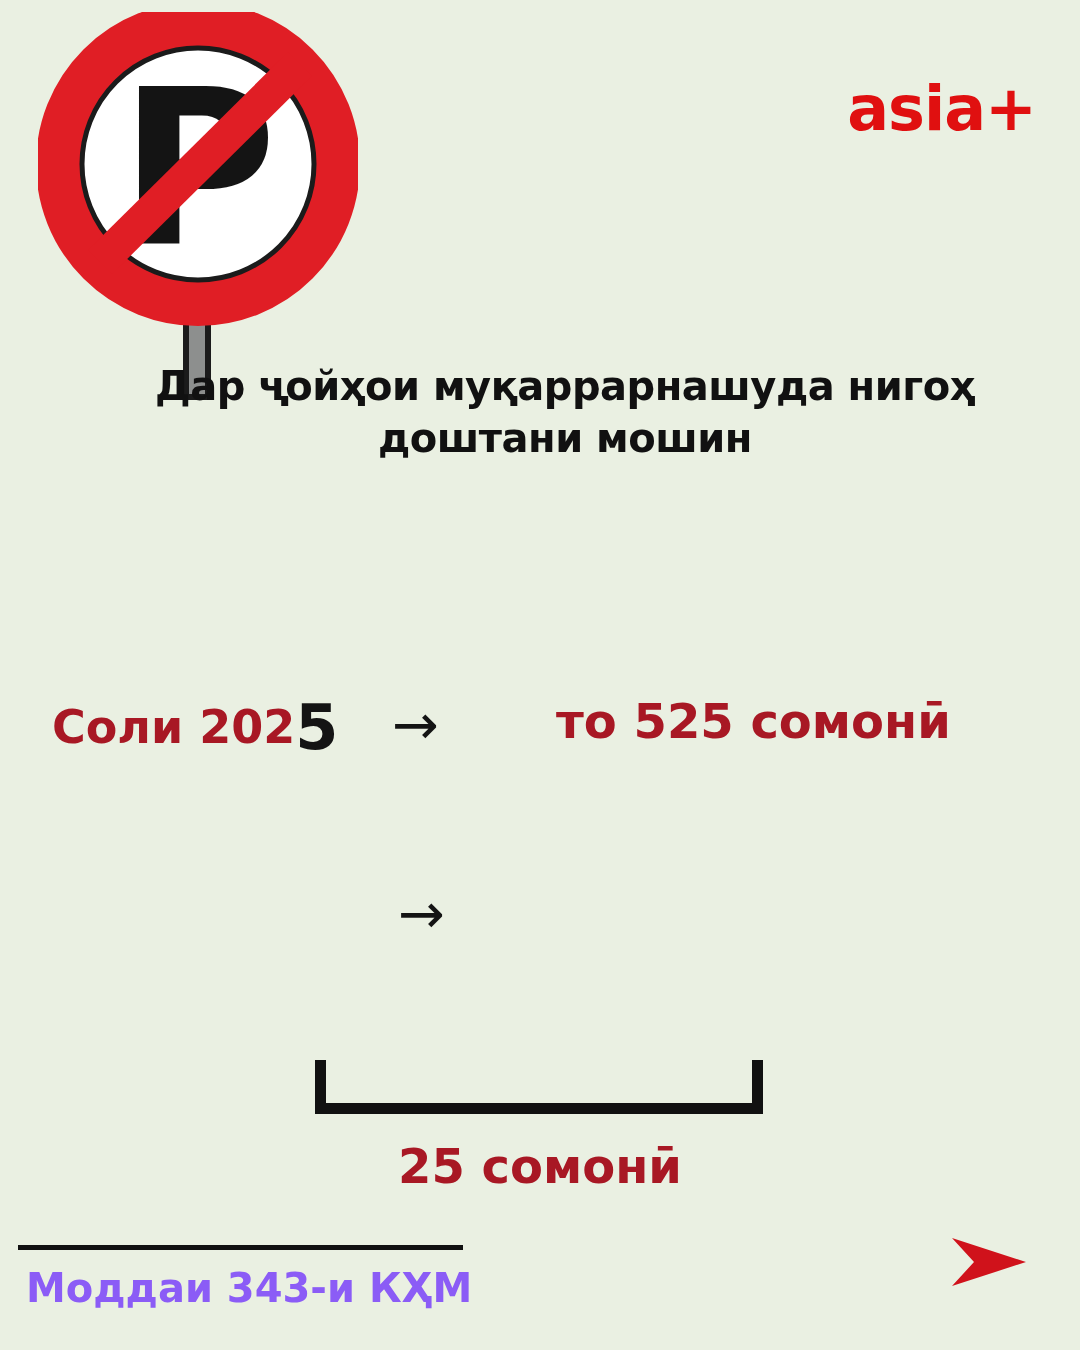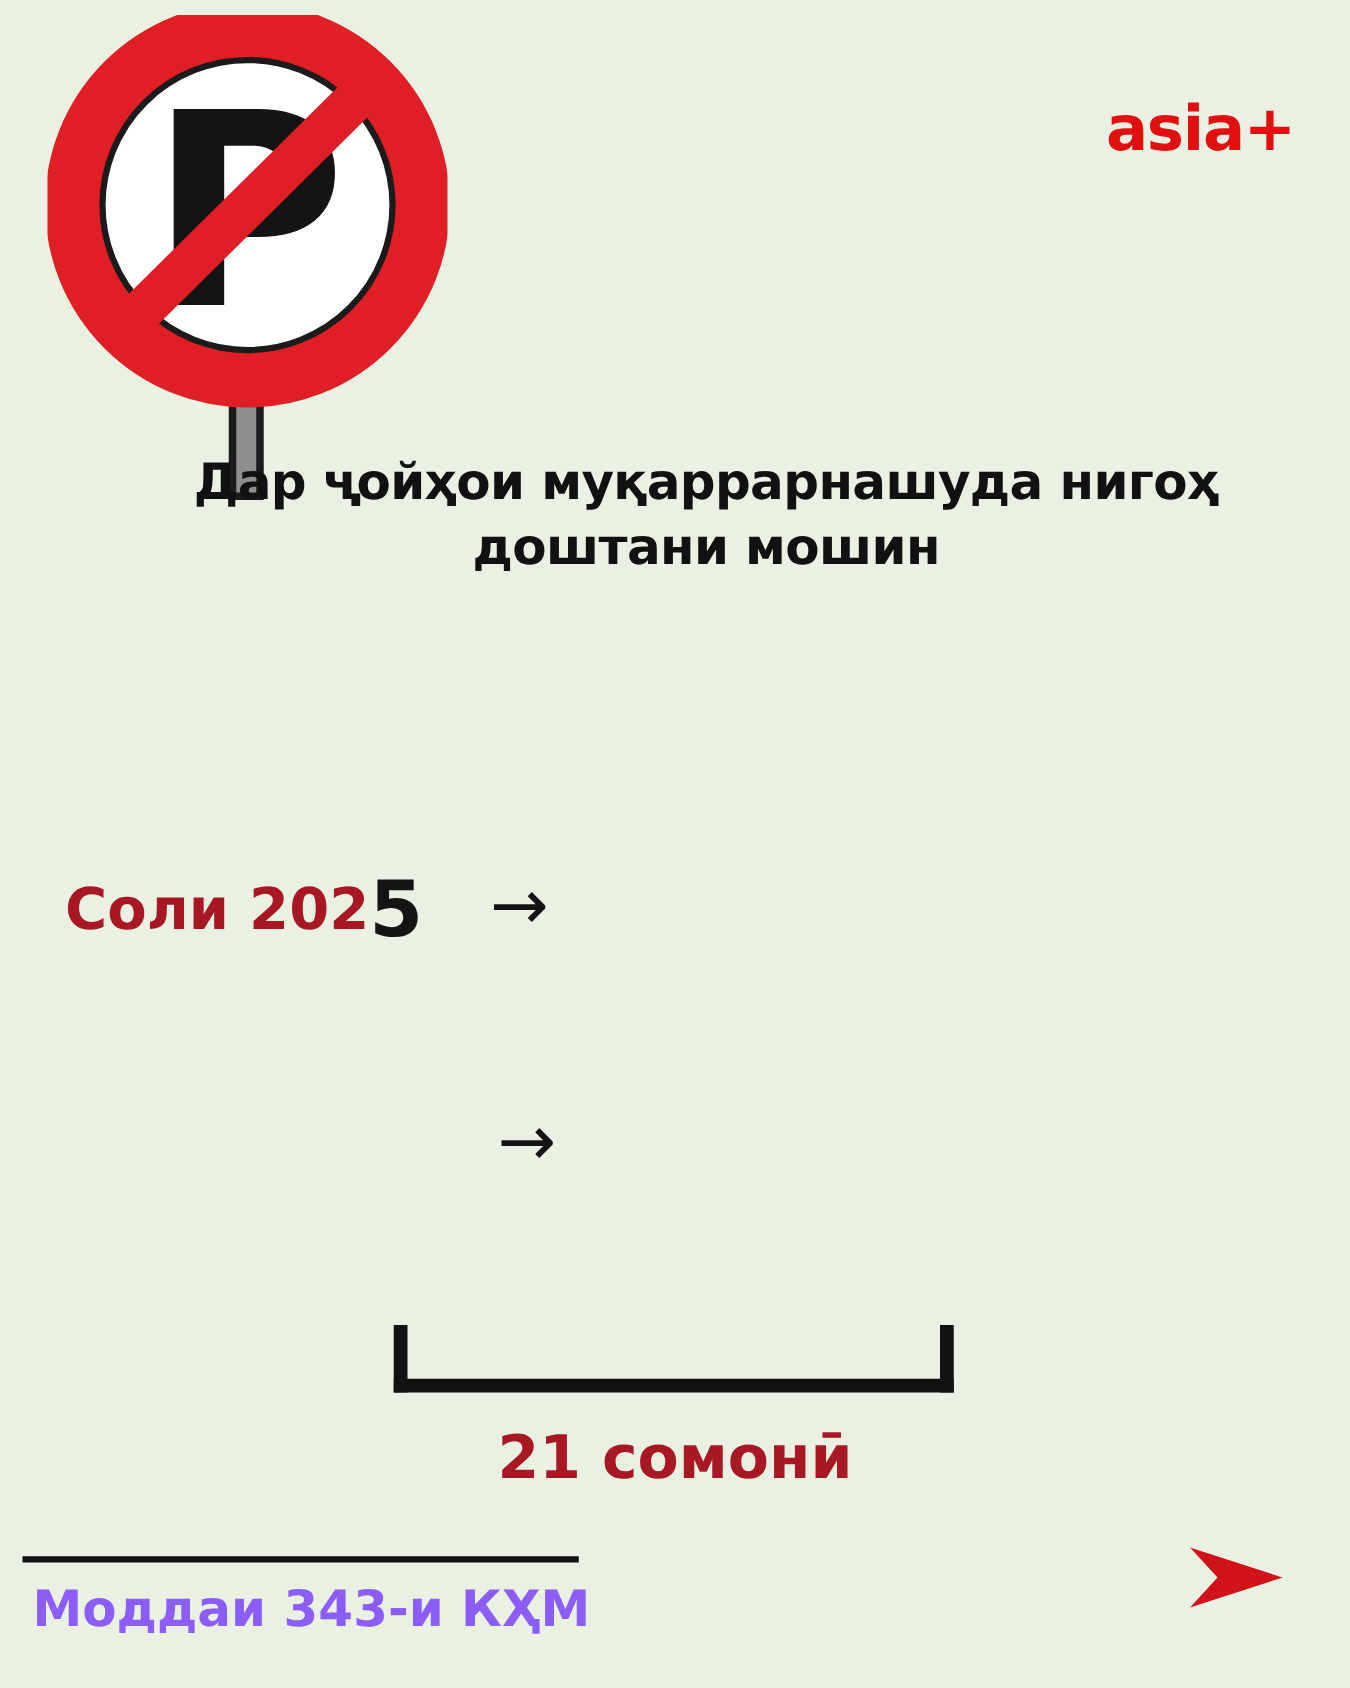--- a/index.html
+++ b/index.html
@@ -20,21 +20,21 @@
     background: #eaf0e2;
   }
 
   
   .brand {
     position: absolute;
     right: 44px;
     top: 78px;
     font-family: "DejaVu Sans", sans-serif;
     font-weight: 700;
-    font-size: 50px;
+    font-size: 62px;
     color: #e01010;
     letter-spacing: -1px;
     line-height: 1;
   }
 
   
   .sign-wrap {
     position: absolute;
     left: 38px;
     top: 12px;
@@ -194,28 +194,29 @@
     </svg>
   </div>
 
   <div class="headline">Дар ҷойҳои муқаррарнашуда нигоҳ доштани мошин</div>
 
   <div class="row r1">
     <div class="year-label">
       <span>Соли 202</span><span class="year-big">5</span>
     </div>
     <div class="arrow">→</div>
+    <div class="amount">то 525 сомонӣ</div>
   </div>
 
   <div class="row r2">
     <div class="arrow">→</div>
   </div>
 
   <div class="bracket"></div>
-  <div class="diff-value">21 сомонӣ</div>
+  <div class="diff-value">25 сомонӣ</div>
 
   <div class="footer-rule"></div>
   <div class="footer-text">Моддаи 343-и КҲМ</div>
   <div class="footer-arrow">
     <svg viewBox="0 0 90 60" width="90" height="60" aria-hidden="true">
       <path d="M8 6 L82 30 L8 54 L30 30 Z" fill="#d0121b"></path>
     </svg>
   </div>
 
 </div>

